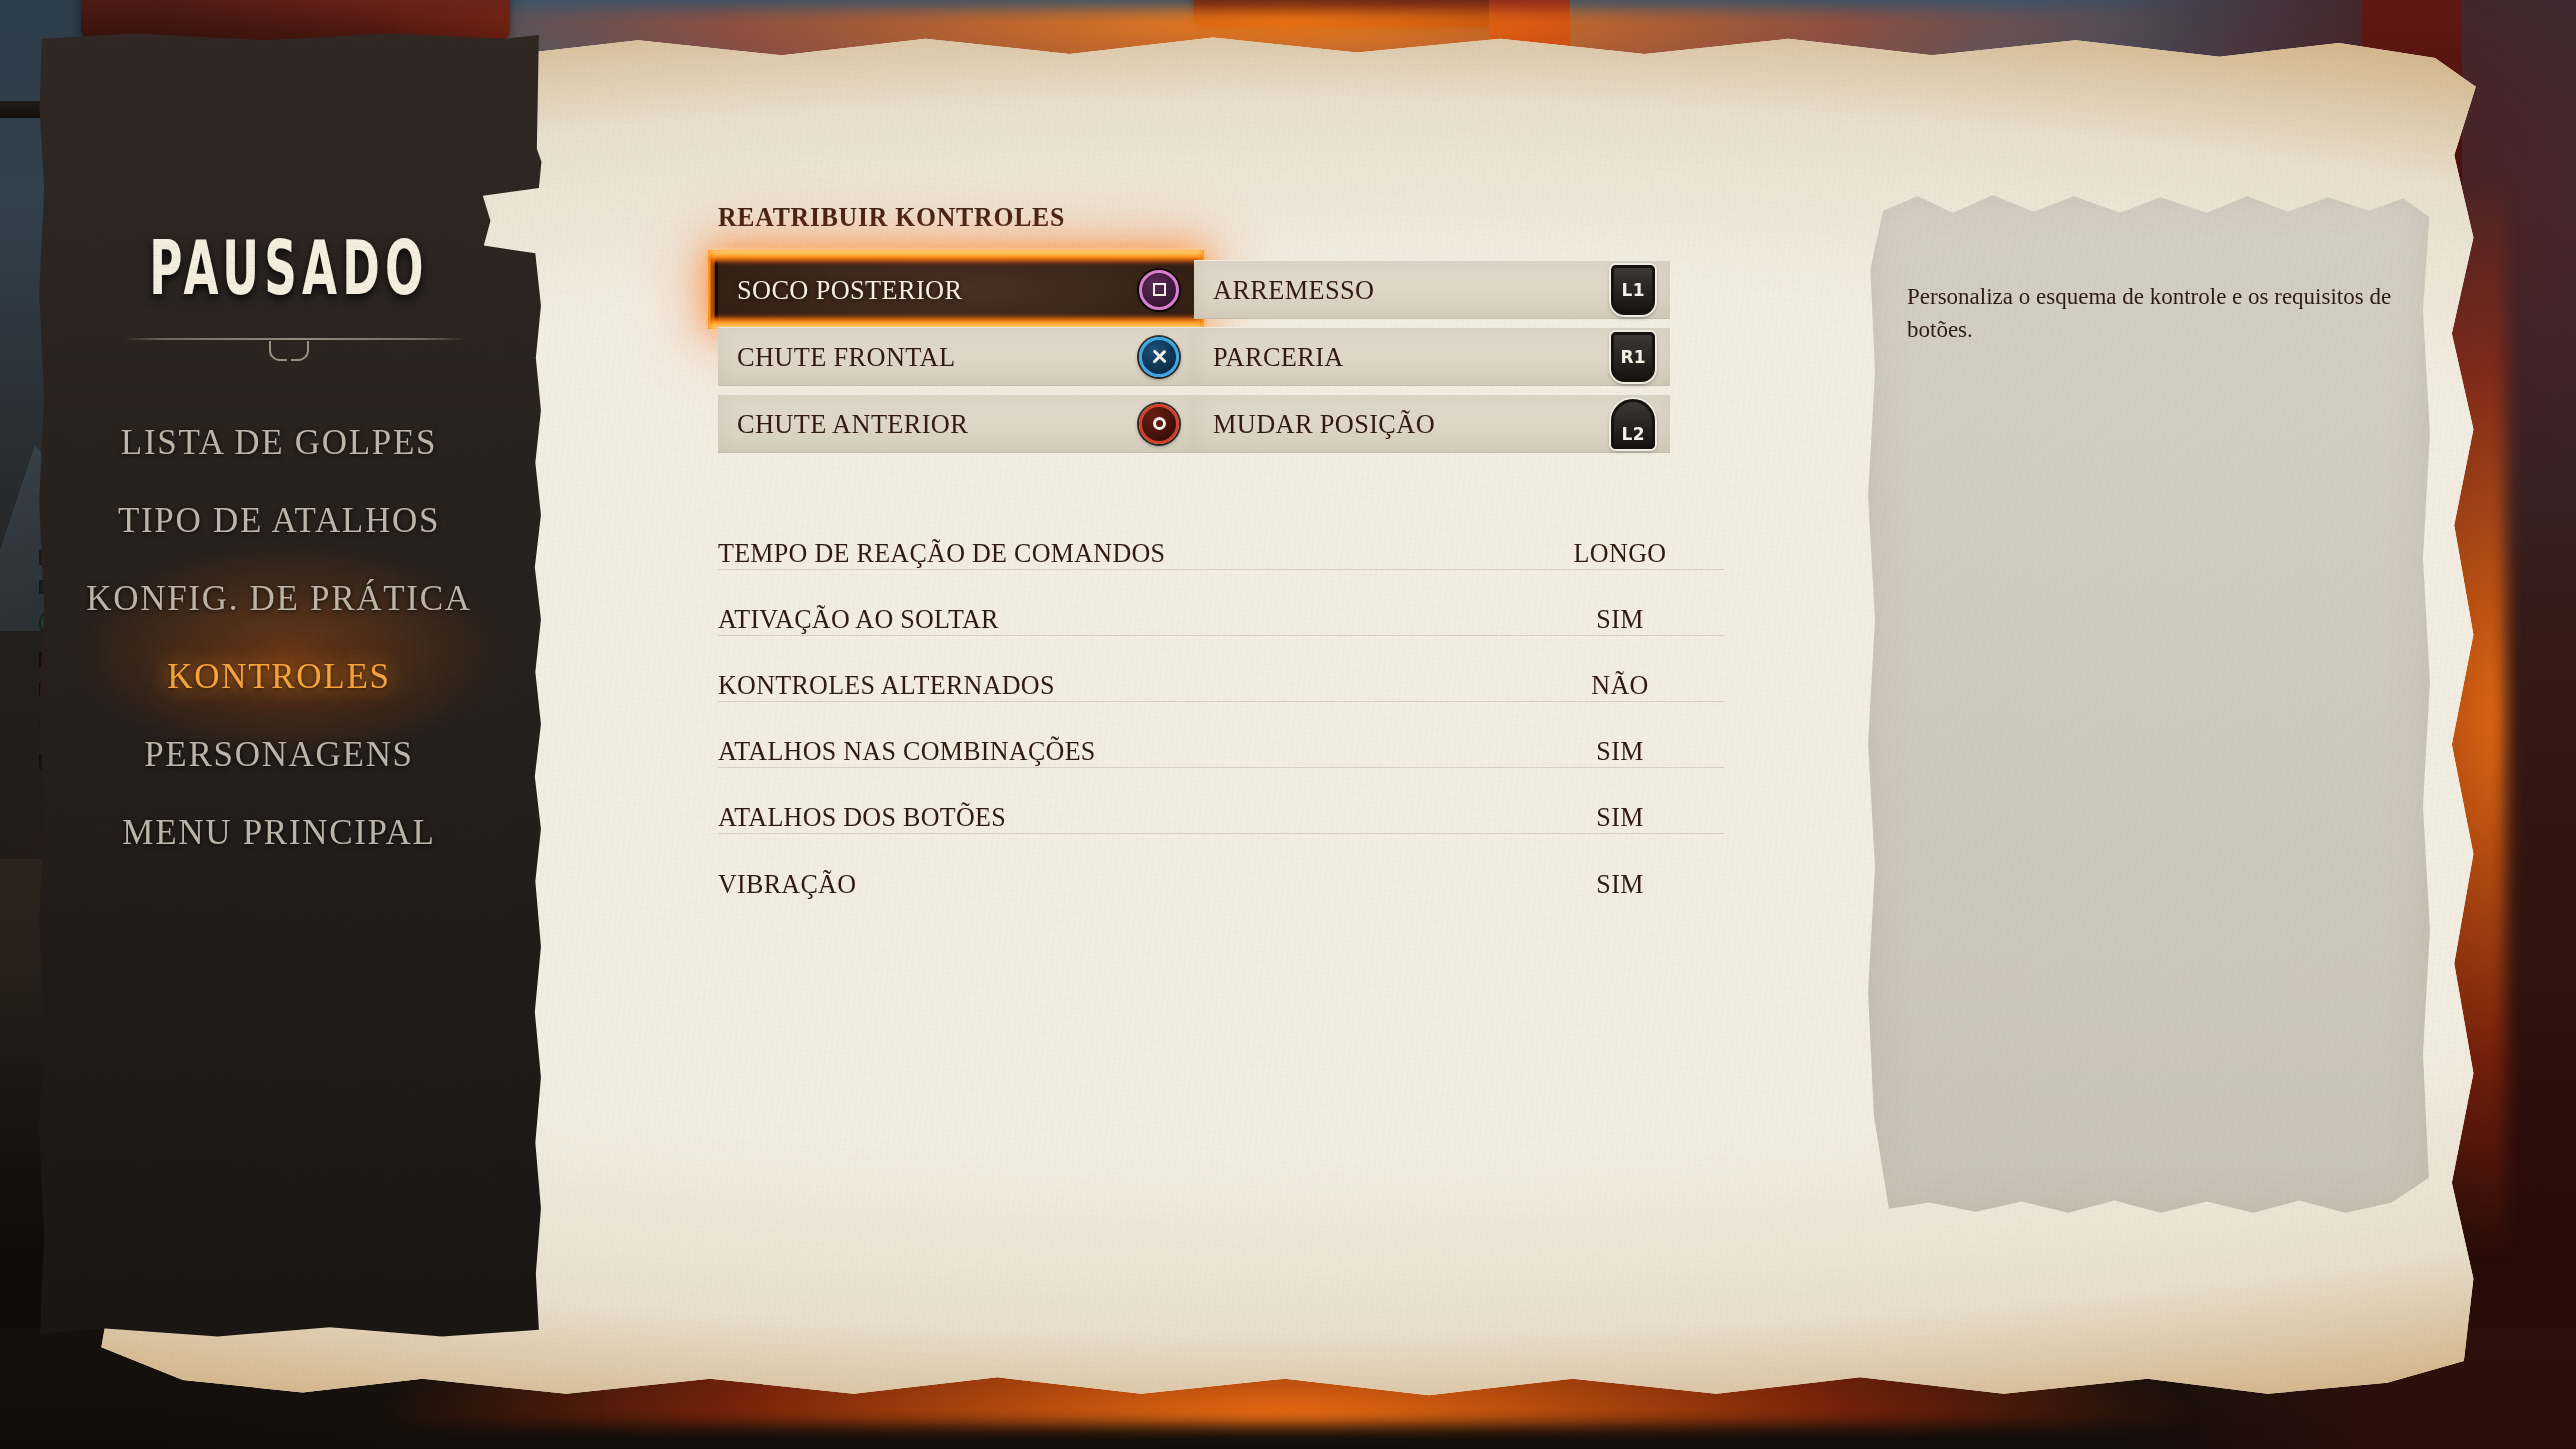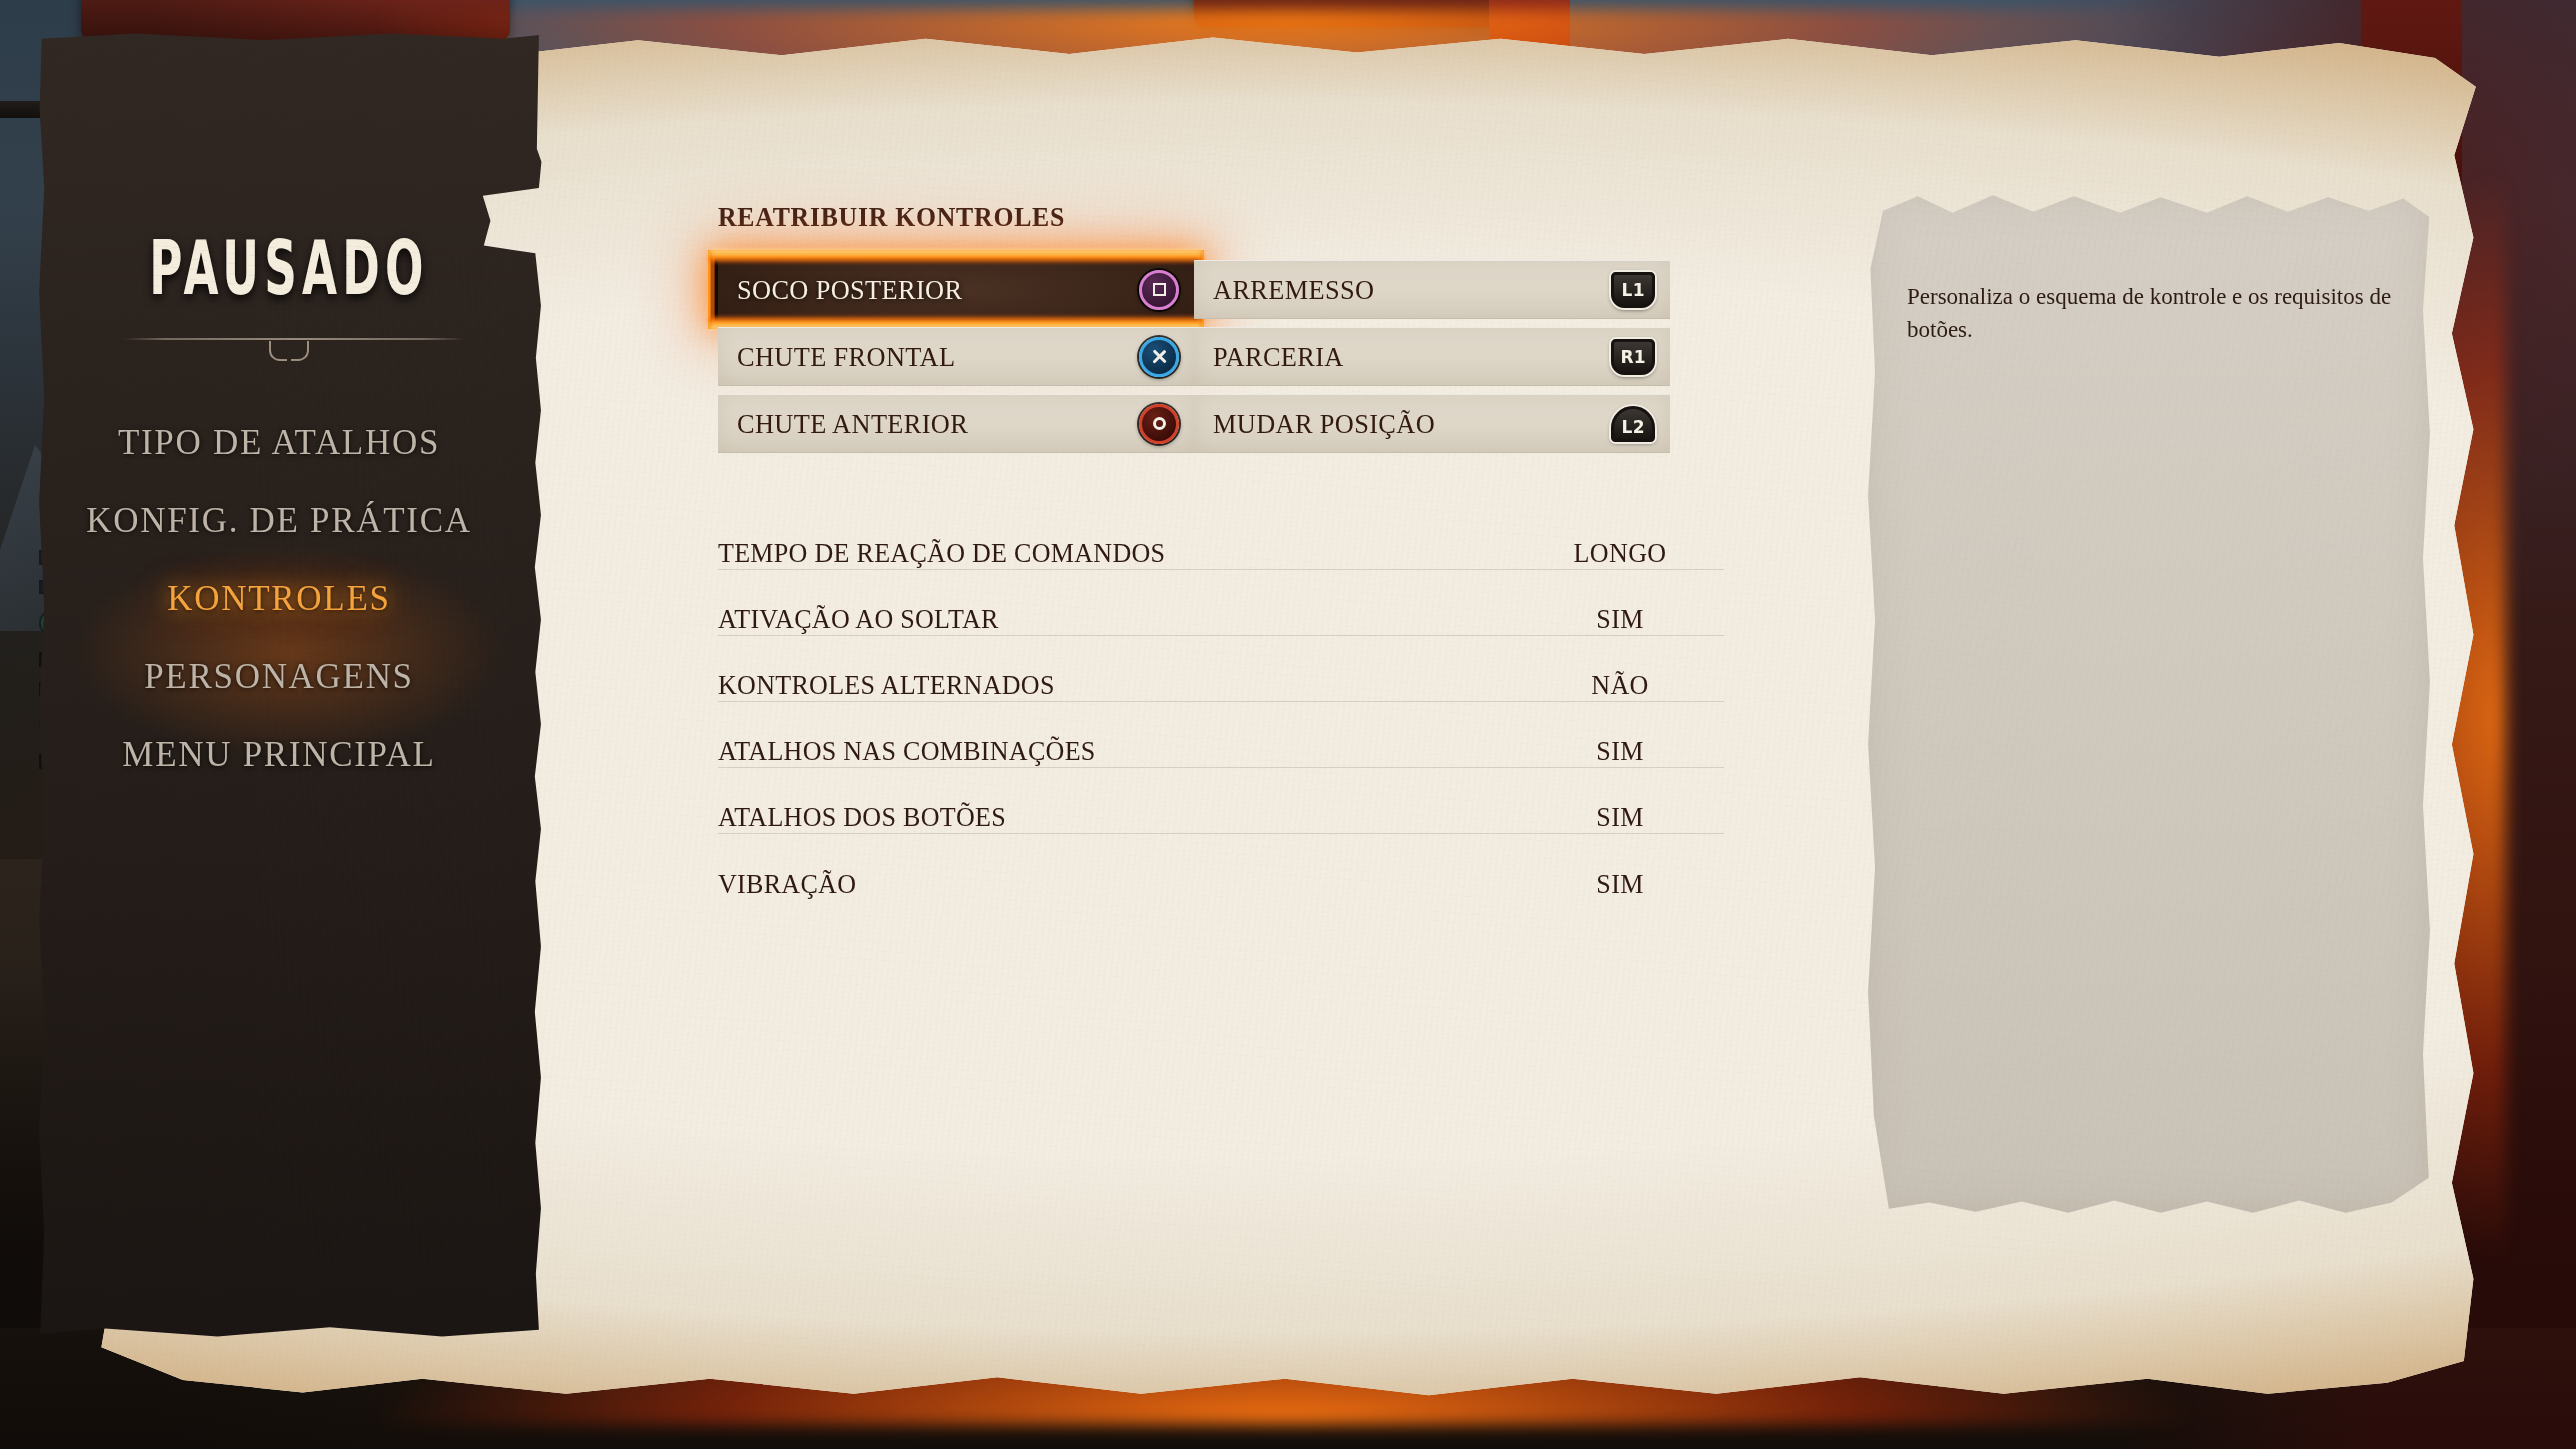--- a/index.html
+++ b/index.html
@@ -228,21 +228,21 @@
   .g-sq{ width:13.4px;height:13.4px;border:2.7px solid #f2efe6; }
   .g-tr{ width:0;height:0;border-left:8px solid transparent;border-right:8px solid transparent;border-bottom:14px solid #f2efe6; }
   .g-ci{ width:13.4px;height:13.4px;border-radius:50%;border:3.4px solid #f2efe6; }
   .g-x{ position:relative; width:17.4px; height:17.4px; }
   .g-x i{ position:absolute; left:0; top:7.4px; width:17.4px; height:3.4px; background:#f2efe6; border-radius:1.3px; }
   .g-x i:first-child{ transform:rotate(45deg); }
   .g-x i:last-child{ transform:rotate(-45deg); }
 
   
   .shbtn{
-    width:44px; height:36px; flex:none; position:relative;
+    width:44px; height:50px; flex:none; position:relative;
     background:linear-gradient(180deg,#3c3732,#171411);
     border:3.4px solid #17120f;
     box-shadow:0 0 0 2px #f0ece1, 0 1.3px 4.7px rgba(0,0,0,.55);
     display:flex; align-items:center; justify-content:center;
     color:#f5f1e6; font-family:"DejaVu Sans", sans-serif;
     font-weight:700; font-size:17px; letter-spacing:0.3px;
   }
   .shbtn.bumper{ border-radius:4.7px 4.7px 13.4px 13.4px; }
   .shbtn.trigger{ border-radius:23px 23px 4.7px 4.7px; align-items:flex-end; padding-bottom:2px; }
 
@@ -336,20 +336,21 @@
 
 <div id="sidebar">
   <div class="pause-title">PAUSADO</div>
   <div class="title-rule"></div>
   <div class="title-orn">
       <i></i>
       <i></i>
     </div>
 
   <nav class="menu">
+    <div class="menu-item">LISTA DE GOLPES</div>
     <div class="menu-item">TIPO DE ATALHOS</div>
     <div class="menu-item">KONFIG. DE PRÁTICA</div>
     <div class="menu-item active">KONTROLES</div>
     <div class="menu-item">PERSONAGENS</div>
     <div class="menu-item">MENU PRINCIPAL</div>
   </nav>
 </div>
 
 <main id="content">
 

